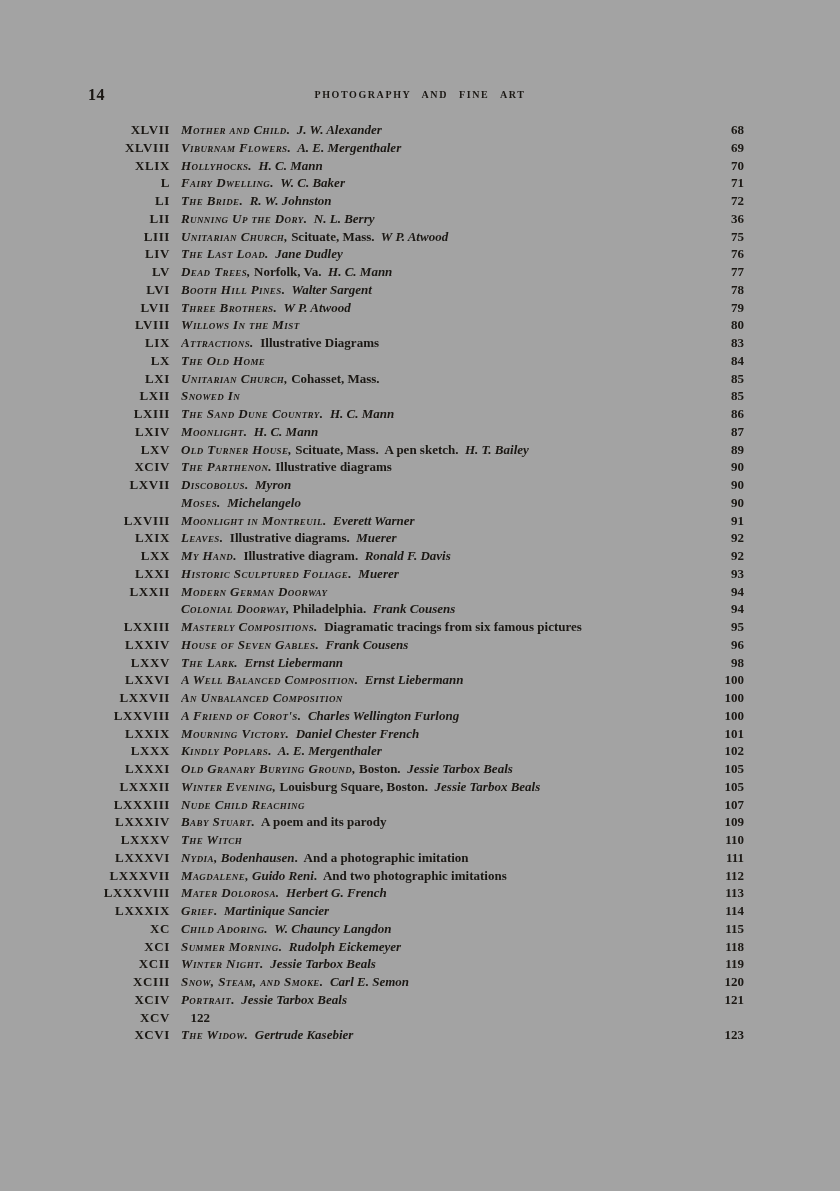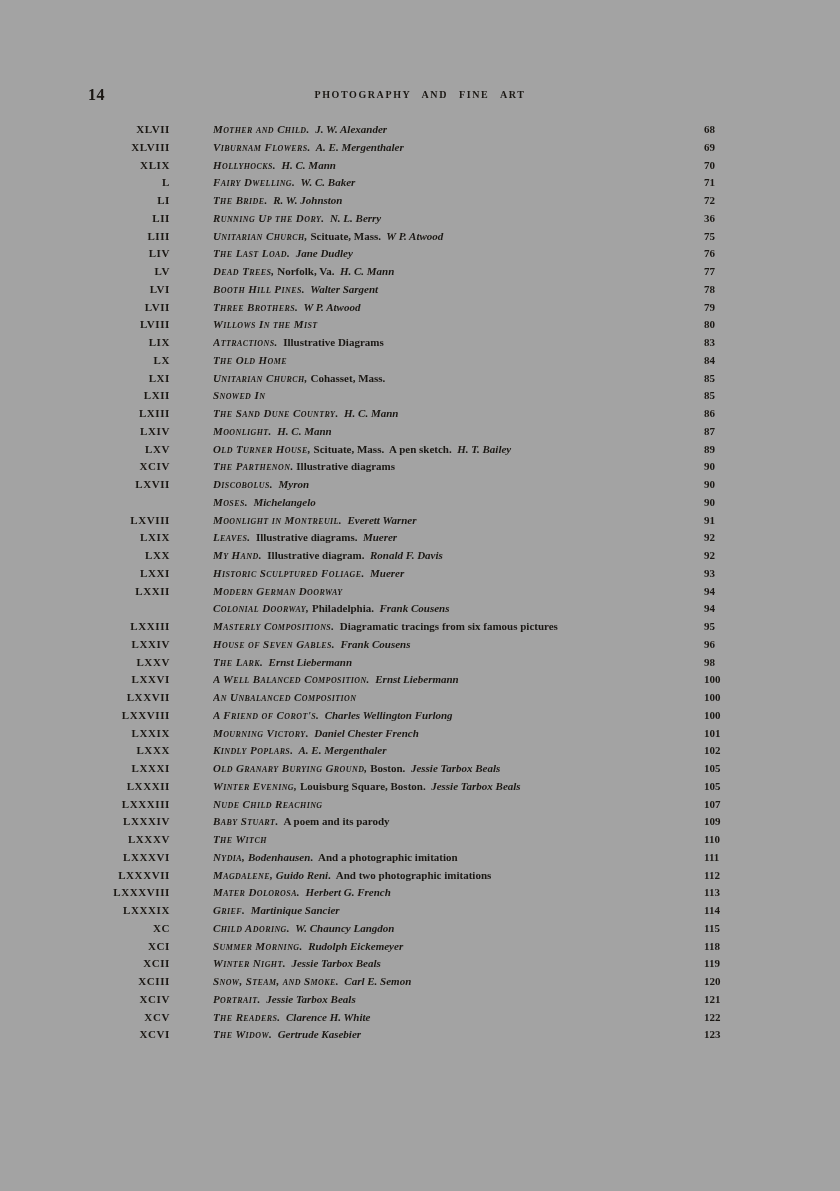--- a/index.html
+++ b/index.html
@@ -38,40 +38,40 @@
   .toc {
     position: absolute;
     left: 60px;
     top: 121px;
     width: 684px;
   }
   .row {
     display: flex;
     align-items: baseline;
     line-height: 17.75px;
-    font-size: 11px;
-    gap: 32px;
+    font-size: 13px;
   }
   .num {
     flex: none;
     width: 110px;
     text-align: right;
     font-weight: 700;
     letter-spacing: 0.6px;
     white-space: pre;
   }
   .title {
     flex: 1;
     margin-left: 11px;
     white-space: pre;
     overflow: hidden;
   }
   .pg {
     flex: none;
     width: 40px;
+    text-align: right;
     font-weight: 700;
   }
   .seg-sc {
     font-variant: small-caps;
     font-weight: 700;
     letter-spacing: 0.4px;
     font-style: italic;
   }
   .seg-p {
     font-weight: 700;
@@ -384,21 +384,20 @@
   </div>
 
   <div class="row">
     <span class="num">XCIV</span>
     <span class="title"><span class="seg-sc">Portrait.</span><span class="seg-i">  Jessie Tarbox Beals</span></span>
     <span class="pg">121</span>
   </div>
 
   <div class="row">
     <span class="num">XCV</span>
-    <span class="title"><span class="seg-sc">The Readers.</span><span class="seg-i">  Clarence H. White</span></span>
     <span class="pg">122</span>
   </div>
 
   <div class="row">
     <span class="num">XCVI</span>
     <span class="title"><span class="seg-sc">The Widow.</span><span class="seg-i">  Gertrude Kasebier</span></span>
     <span class="pg">123</span>
   </div>
 </div>
 </div>

